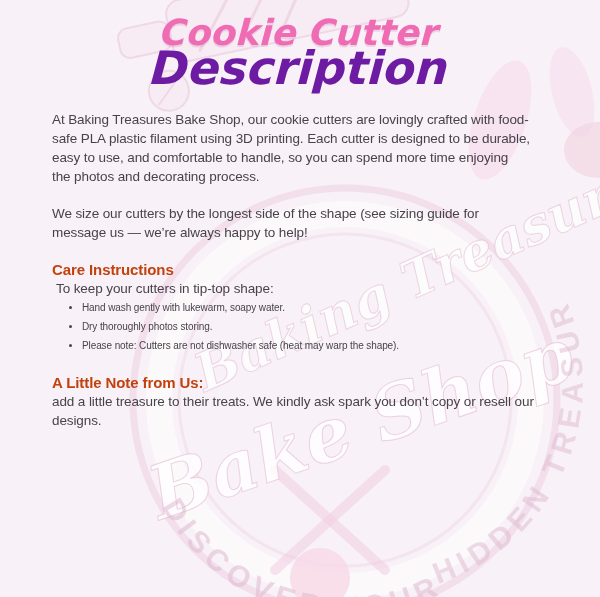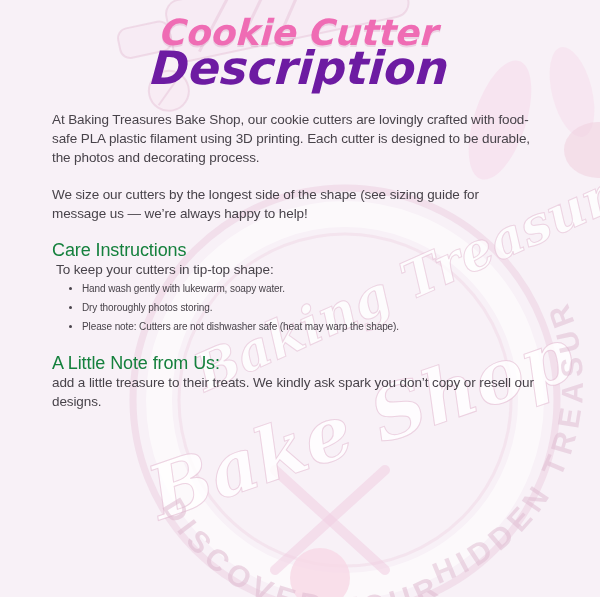--- a/index.html
+++ b/index.html
@@ -38,22 +38,22 @@
 
   .body-text { padding:12px 40px 0 52px; }
   .para { margin:8px 0 18px 0; }
   .ln {
     font-size:13.5px; line-height:19px;
     letter-spacing:-0.1px;
     white-space:nowrap;
   }
   .sect { margin:0 0 18px 0; }
   .h {
-    font-size:18px; line-height:19px;
-    font-weight:normal; color:#15803d;
+    font-size:15px; line-height:19px;
+    font-weight:bold; color:#c2410c;
     letter-spacing:-0.1px; white-space:nowrap;
   }
   .indent { padding-left:4px; }
   ul.bullets {
     margin:0; padding:0 0 0 30px;
     list-style:disc;
   }
   ul.bullets li {
     font-size:10px; line-height:19px;
     letter-spacing:-0.1px; white-space:nowrap;
@@ -124,20 +124,21 @@
     <div class="titles">
       <div class="t-pink">Cookie Cutter</div>
       <div class="t-purple">Description</div>
     </div>
 
     <div class="body-text">
 
       <div class="para">
         <div class="ln">At Baking Treasures Bake Shop, our cookie cutters are lovingly crafted with food-</div>
         <div class="ln">safe PLA plastic filament using 3D printing. Each cutter is designed to be durable,</div>
+        <div class="ln">easy to use, and comfortable to handle, so you can spend more time enjoying</div>
         <div class="ln">the photos and decorating process.</div>
       </div>
 
 
       <div class="para">
         <div class="ln">We size our cutters by the longest side of the shape (see sizing guide for</div>
         <div class="ln">message us — we’re always happy to help!</div>
       </div>
 
       <div class="sect">

